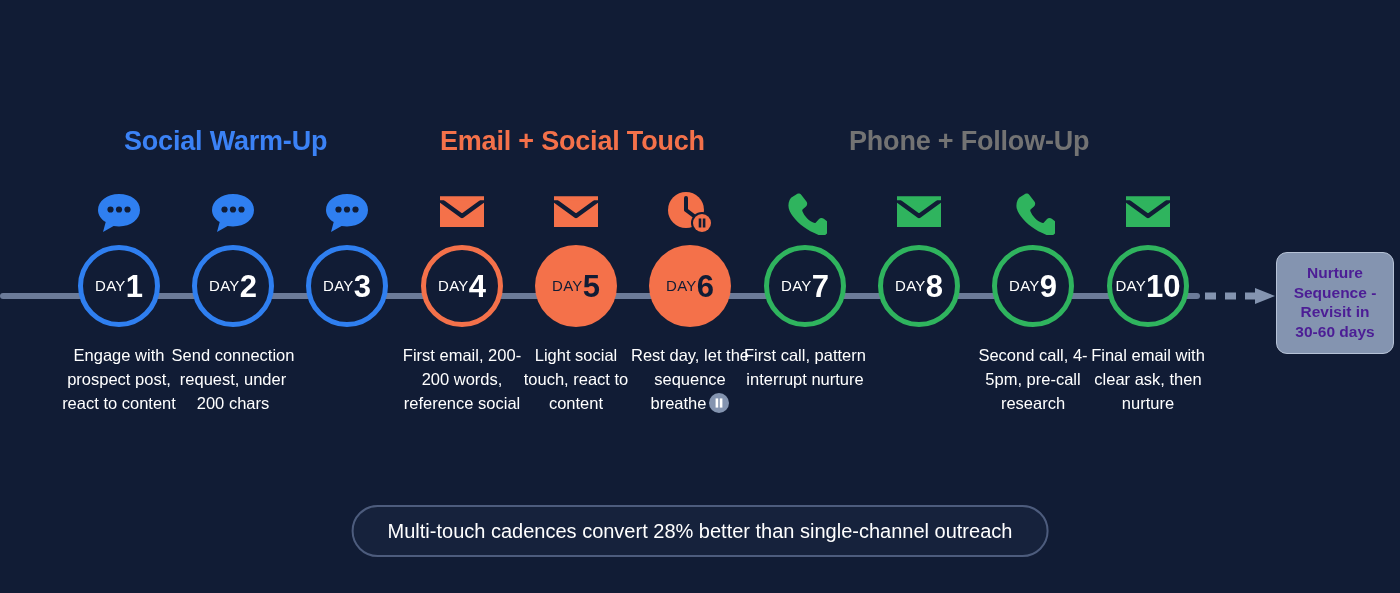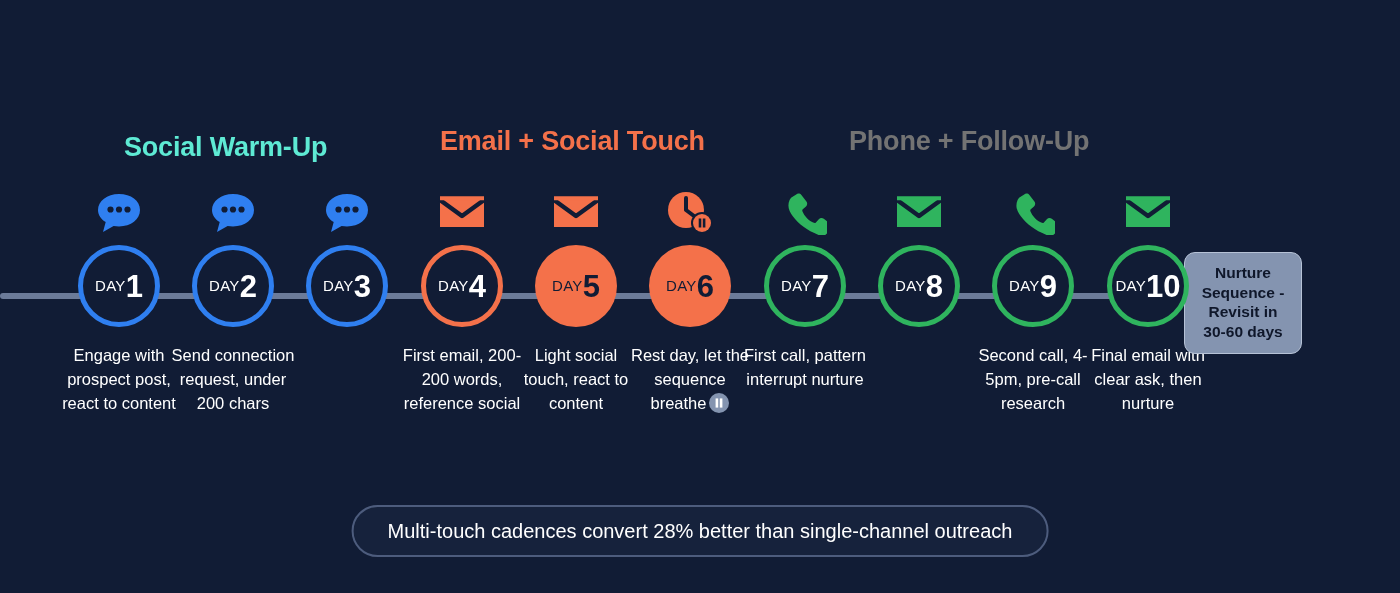--- a/index.html
+++ b/index.html
@@ -108,28 +108,28 @@
     position: absolute;
     left: 1203px;
     top: 286px;
     width: 80px;
     height: 20px;
   }
 
   
   .nurture {
     position: absolute;
-    left: 1184px;
+    left: 1276px;
     top: 252px;
     width: 118px;
     padding: 10px 6px 12px 6px;
     background: #8494b0;
     border: 1px solid #b6c2d6;
     border-radius: 11px;
-    color: #0f172a;
+    color: #4c1d95;
     font-size: 15.5px;
     font-weight: bold;
     line-height: 19.5px;
     text-align: center;
     box-sizing: border-box;
   }
 
   
   .banner {
     position: absolute;
@@ -147,21 +147,21 @@
   }
 </style>
 </head>
 <body>
 
 <div id="canvas">
 
   <div class="rail"></div>
 
   <div id="sections-layer">
-      <div class="section-title" style="left: 124px; top: 132px; color: #5eead4;">Social Warm-Up</div>
+      <div class="section-title" style="left: 124px; top: 126px; color: #3b82f6;">Social Warm-Up</div>
       <div class="section-title" style="left: 440px; top: 126px; color: rgb(244, 113, 74);">Email + Social Touch</div>
       <div class="section-title" style="left: 849px; top: 126px; color: #737373;">Phone + Follow-Up</div>
     </div>
 
   <div id="nodes-layer">
       <div class="node" style="left: 119px;">
         <div class="node-icon">
           <svg width="46" height="42" viewBox="0 0 46 42">
             <path fill="#2f7ff0" d="M23 2C11 2 2 9 2 18c0 5 3 9.3 7.7 12.1L7 40l10.6-6.1c1.7.3 3.5.5 5.4.5 12 0 21-7 21-16.4S35 2 23 2z"></path>
             <circle cx="14.5" cy="17.5" r="3.1" fill="#111c35"></circle>

